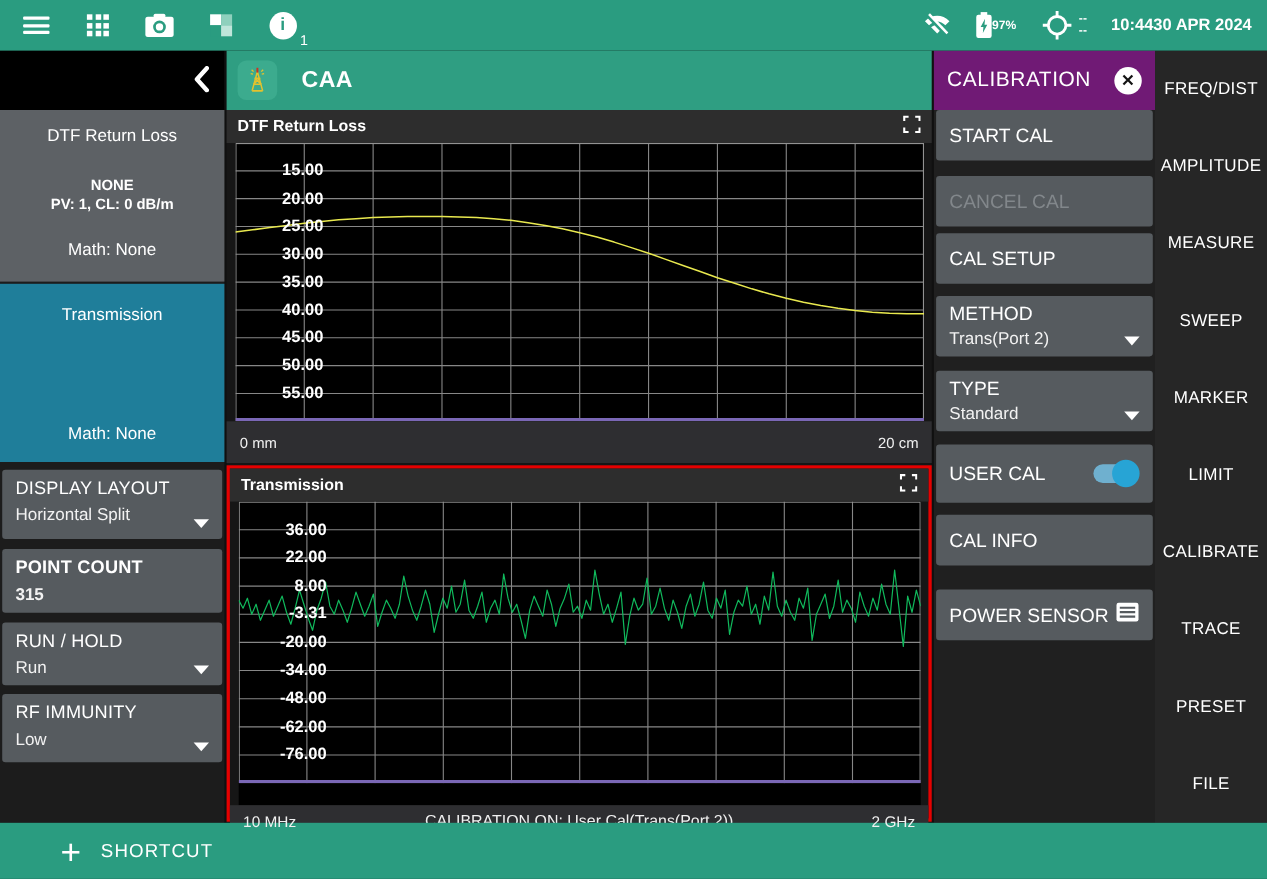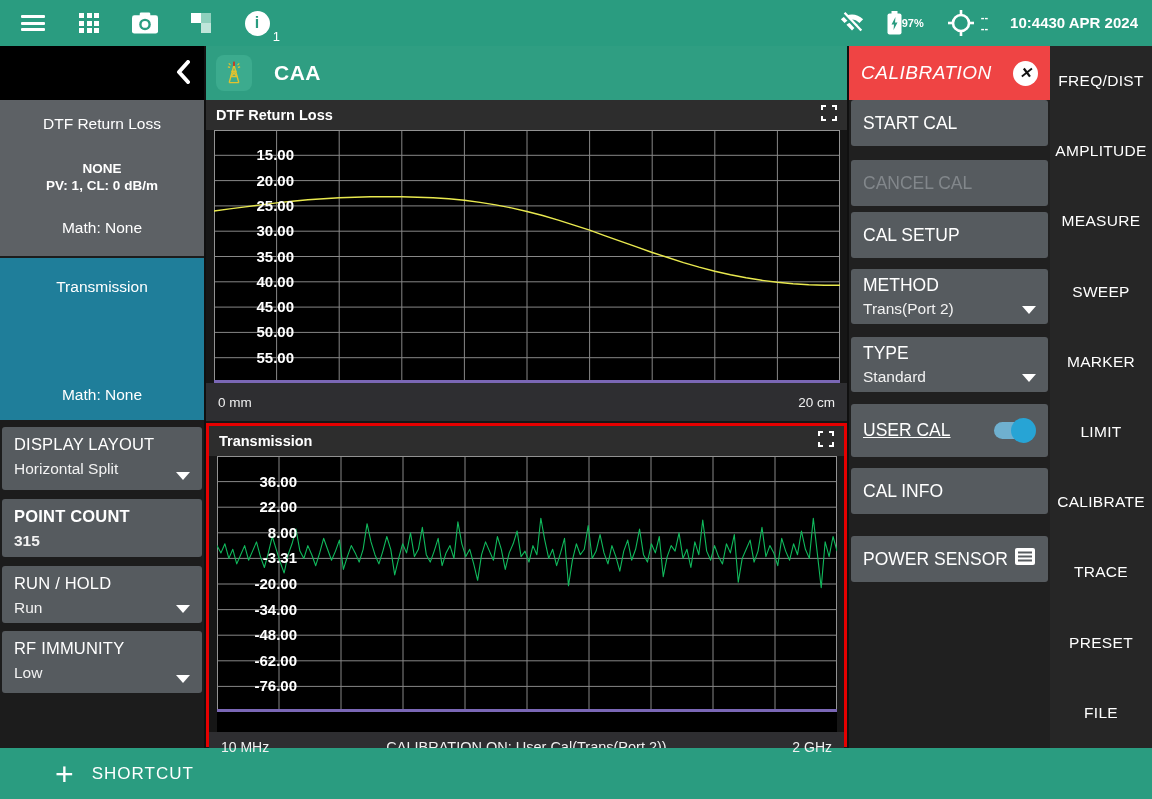--- a/index.html
+++ b/index.html
@@ -76,38 +76,38 @@
               background:#2e2e31;position:relative;font-size:13.5px;color:#f0f0f0;}
   .foot0{height:38px;}
   .foot1{height:29px;font-size:14px;}
   .foot-status{position:absolute;left:0;right:0;text-align:center;font-size:14.5px;}
   .ytick{position:absolute;left:0;width:80px;text-align:right;font-size:15px;font-weight:600;
          color:#fff;line-height:20px;pointer-events:none;}
   .chart-plot svg{position:absolute;left:0;top:0;}
 
   
   .calpanel{position:absolute;left:849px;top:46px;width:201px;height:702px;background:#202020;}
-  .cal-header{height:54px;background:#ef4444;display:flex;align-items:center;justify-content:space-between;
-              padding:0 12px;font-style:italic;}
+  .cal-header{height:54px;background:#701a75;display:flex;align-items:center;justify-content:space-between;
+              padding:0 12px;}
   .cal-title{font-size:19px;letter-spacing:.5px;}
   .closeicon{width:25px;height:25px;border-radius:50%;background:#fff;color:#111;display:flex;
              align-items:center;justify-content:center;font-size:15px;font-weight:bold;}
   .cal-btn{margin:0 2px;background:#565b5f;border-radius:3px;color:#fff;font-size:17.5px;
            display:flex;align-items:center;padding:0 12px;box-sizing:border-box;position:relative;}
   .cal-btn.simple{height:46px;}
   .cal-btn.disabled{color:#82878b;}
   .cal-btn.dual{height:55px;flex-direction:column;align-items:flex-start;justify-content:center;gap:4px;}
   .cal-btn .blab{font-size:17.5px;}
   .cal-btn .bval{font-size:15.5px;color:#f2f2f2;}
   .m1{margin-top:0;} .m2{margin-top:14px;} .m3{margin-top:6px;} .m4{margin-top:11px;}
   .m5{margin-top:13px;} .m6{margin-top:12px;} .m7{margin-top:11px;} .m8{margin-top:22px;}
   .toggle{position:absolute;right:14px;top:50%;margin-top:-9px;width:40px;height:17px;border-radius:9px;
           background:#6fb0cf;}
   .toggle .knob{position:absolute;right:-2px;top:-4px;width:25px;height:25px;border-radius:50%;background:#27a4d5;}
-  .cal-btn.usercal{height:53px;text-decoration:underline;}
+  .cal-btn.usercal{height:53px;}
   .psicon{position:absolute;right:12px;top:50%;transform:translateY(-50%);}
 
   
   .rightmenu{position:absolute;left:1050px;top:46px;width:102px;height:702px;background:#262626;
              display:flex;flex-direction:column;}
   .rm-item{height:70.2px;display:flex;align-items:center;justify-content:center;font-size:15.5px;
            letter-spacing:.3px;color:#fff;}
 
   
   .bottombar{position:absolute;left:0;top:748px;width:1152px;height:51px;background:#2a9c80;

